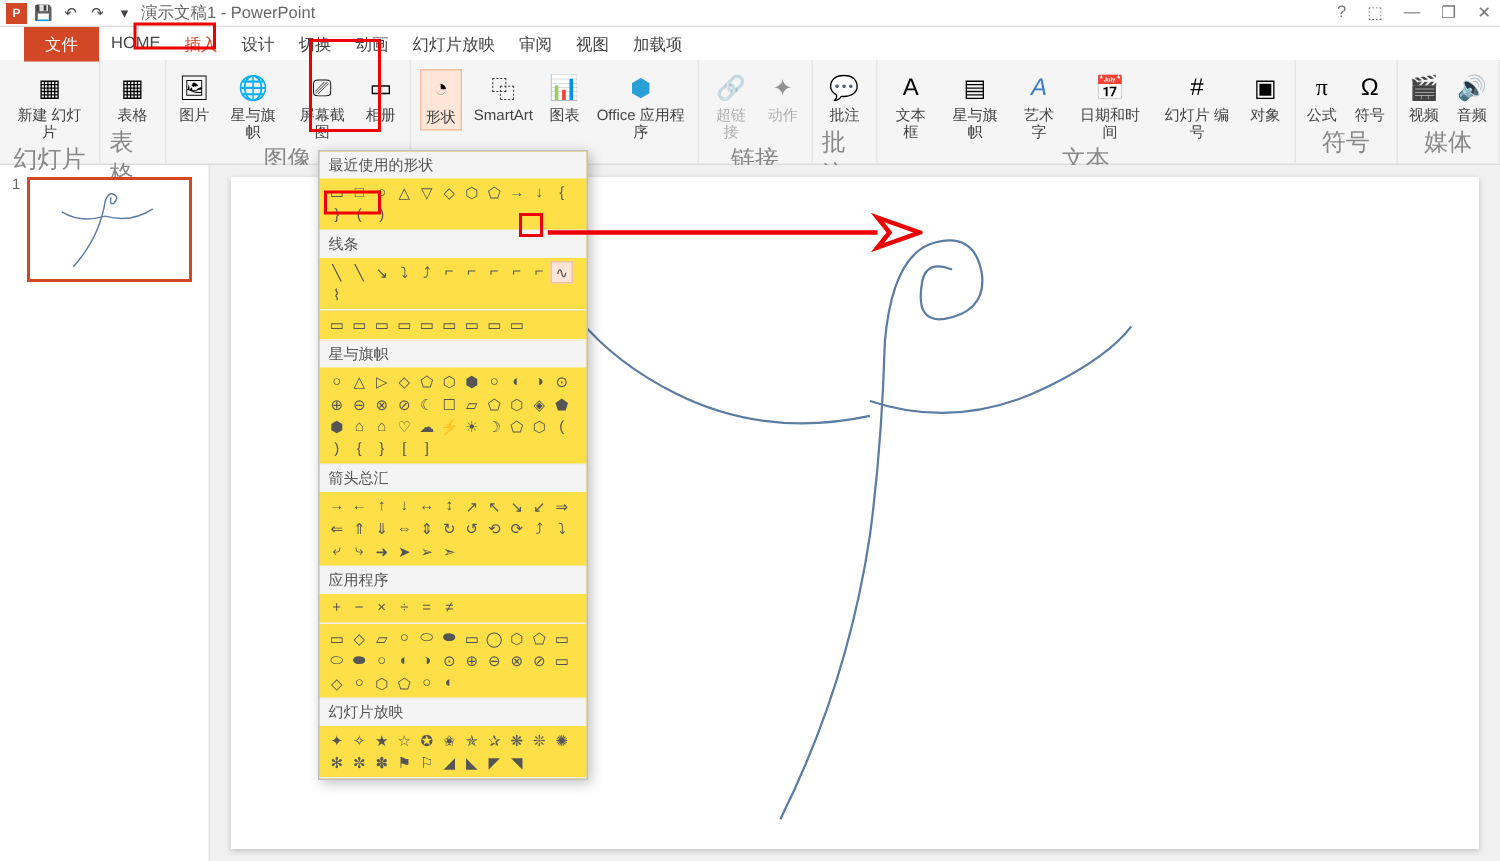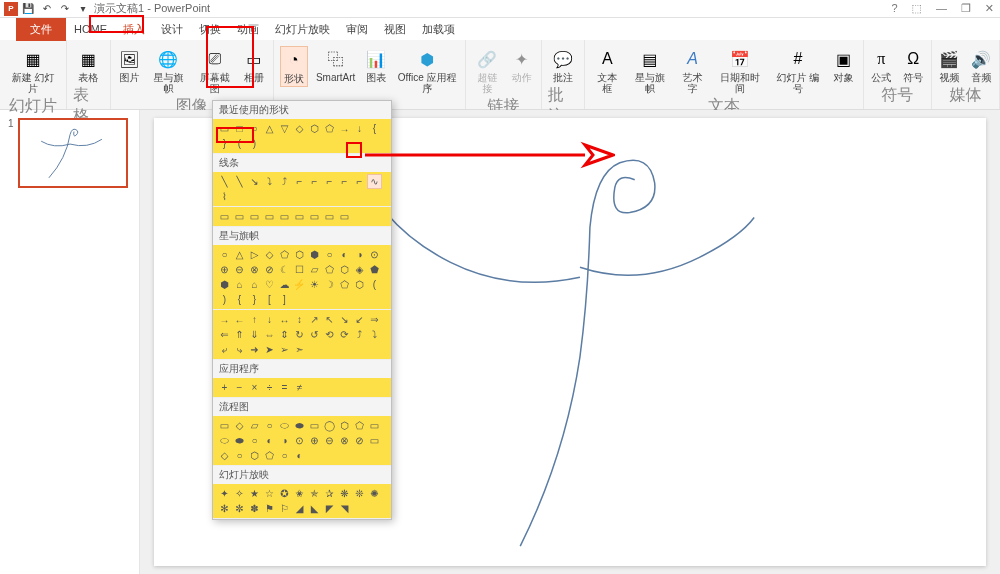--- a/index.html
+++ b/index.html
@@ -340,20 +340,21 @@
         <div class="shape-cell">⬡</div>
         <div class="shape-cell">(</div>
         <div class="shape-cell">)</div>
         <div class="shape-cell">{</div>
         <div class="shape-cell">}</div>
         <div class="shape-cell">[</div>
         <div class="shape-cell">]</div>
       </div>
     </div>
     <div class="shapes-section">
+      <div class="shapes-header">箭头总汇</div>
       <div class="shapes-grid">
         <div class="shape-cell">→</div>
         <div class="shape-cell">←</div>
         <div class="shape-cell">↑</div>
         <div class="shape-cell">↓</div>
         <div class="shape-cell">↔</div>
         <div class="shape-cell">↕</div>
         <div class="shape-cell">↗</div>
         <div class="shape-cell">↖</div>
         <div class="shape-cell">↘</div>
@@ -383,21 +384,20 @@
       <div class="shapes-grid">
         <div class="shape-cell">+</div>
         <div class="shape-cell">−</div>
         <div class="shape-cell">×</div>
         <div class="shape-cell">÷</div>
         <div class="shape-cell">=</div>
         <div class="shape-cell">≠</div>
       </div>
     </div>
     <div class="shapes-section">
-      <div class="shapes-header">流程图</div>
       <div class="shapes-grid">
         <div class="shape-cell">▭</div>
         <div class="shape-cell">◇</div>
         <div class="shape-cell">▱</div>
         <div class="shape-cell">○</div>
         <div class="shape-cell">⬭</div>
         <div class="shape-cell">⬬</div>
         <div class="shape-cell">▭</div>
         <div class="shape-cell">◯</div>
         <div class="shape-cell">⬡</div>

